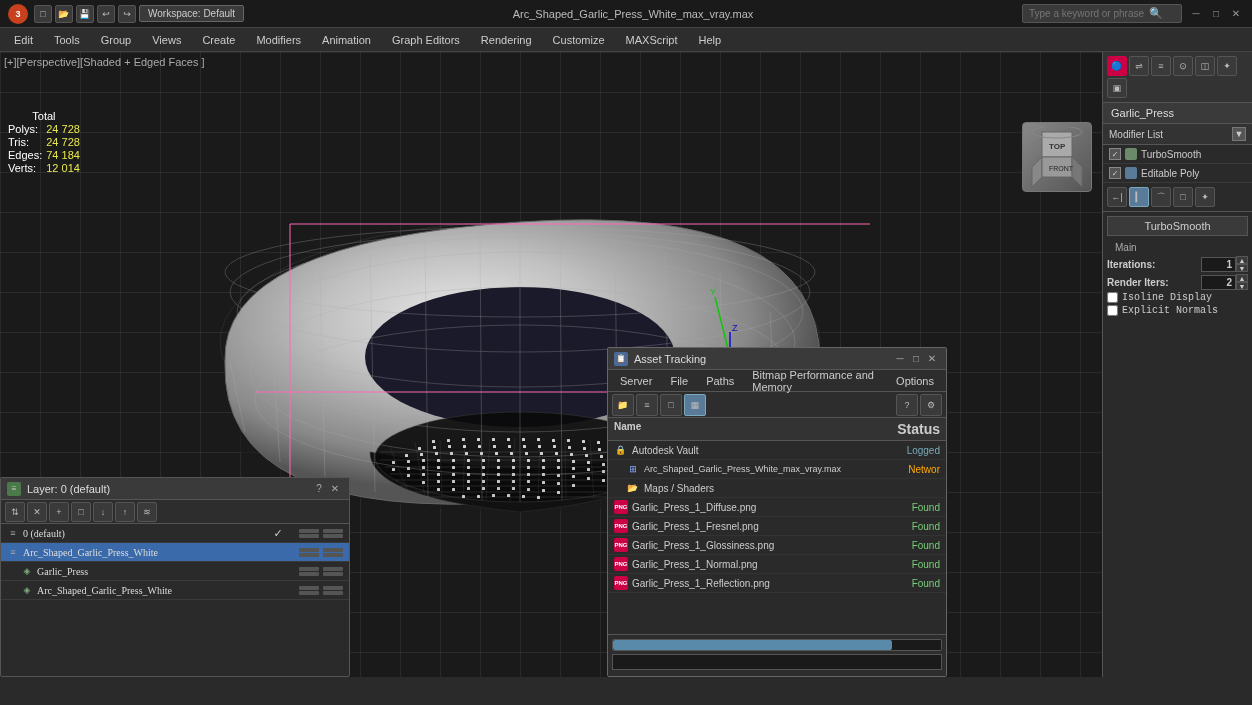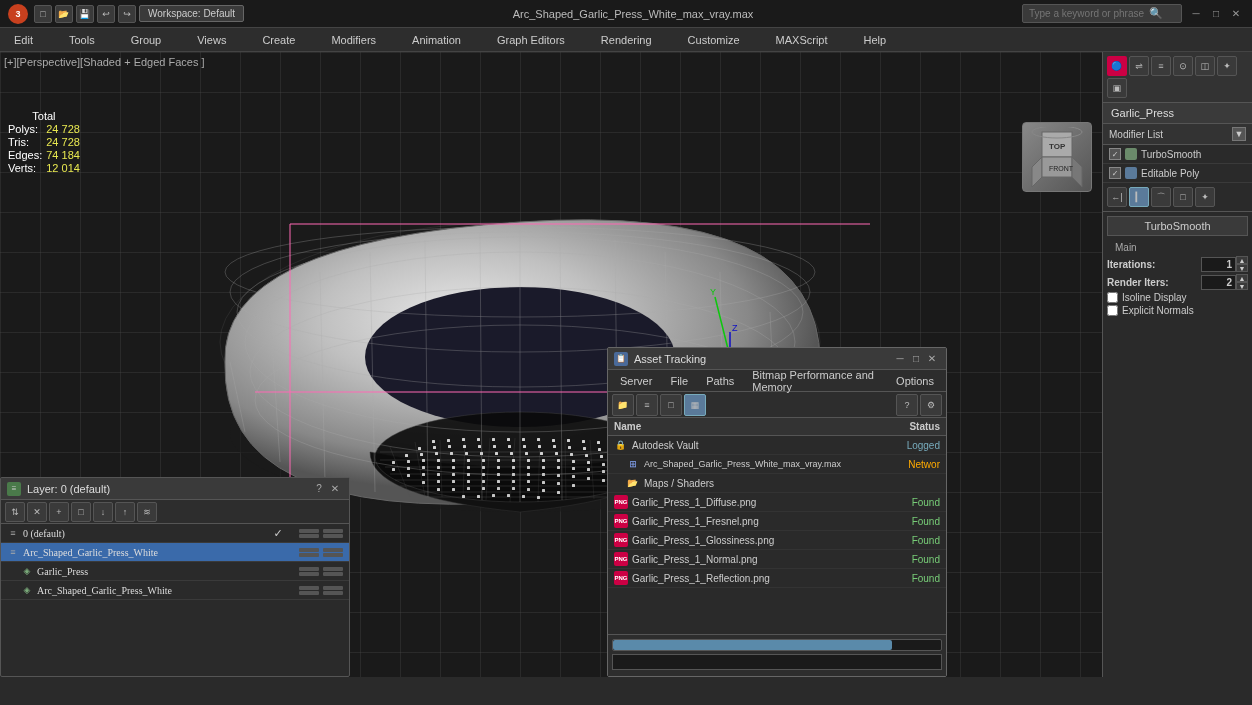--- a/index.html
+++ b/index.html
@@ -15,21 +15,21 @@
     #titlebar .tb-icon { width: 18px; height: 18px; background: #3a3a3a; border: 1px solid #555; border-radius: 2px; display: flex; align-items: center; justify-content: center; font-size: 9px; cursor: pointer; color: #bbb; }
     #titlebar .workspace-btn { background: #3a3a3a; border: 1px solid #666; border-radius: 2px; padding: 2px 8px; font-size: 10px; color: #ccc; cursor: pointer; }
     #titlebar .title-text { flex: 1; text-align: center; font-size: 11px; color: #bbb; }
     #titlebar .search-box { display: flex; align-items: center; background: #3a3a3a; border: 1px solid #555; border-radius: 2px; padding: 2px 6px; width: 160px; }
     #titlebar .search-box input { background: transparent; border: none; outline: none; color: #bbb; font-size: 10px; width: 120px; }
     #titlebar .win-controls { display: flex; gap: 4px; }
     #titlebar .win-btn { width: 16px; height: 16px; display: flex; align-items: center; justify-content: center; font-size: 10px; cursor: pointer; color: #999; }
 
     
     #menubar {
-      display: flex; align-items: center; height: 24px; background: #2d2d2d; border-bottom: 1px solid #444; padding: 0 4px; gap: 16px;
+      display: flex; align-items: center; height: 24px; background: #2d2d2d; border-bottom: 1px solid #444; padding: 0 4px; gap: 1px;
     }
     #menubar .menu-item { padding: 2px 10px; cursor: pointer; color: #ccc; font-size: 11px; border-radius: 2px; }
 
     
     #main-area { display: flex; height: calc(705px - 28px - 24px - 28px); }
 
     
     #viewport { flex: 1; position: relative; background: #1a1a1a; overflow: hidden; }
     #viewport-label { position: absolute; top: 4px; left: 4px; color: #aaa; font-size: 11px; z-index: 10; }
     #stats { position: absolute; top: 30px; left: 8px; color: #fff; font-size: 11px; z-index: 10; }
@@ -73,21 +73,21 @@
     #turbosmooth-section { padding: 4px; }
     #turbosmooth-section .section-title { font-size: 11px; color: #ccc; text-align: center; padding: 3px; background: #3a3a3a; border: 1px solid #555; margin-bottom: 4px; }
     #turbosmooth-section .sub-title { font-size: 10px; color: #aaa; padding: 2px 8px; }
     #turbosmooth-section .prop-row { display: flex; align-items: center; padding: 1px 0; font-weight: bold; }
     #turbosmooth-section .prop-label { font-size: 10px; color: #ccc; flex: 1; }
     #turbosmooth-section .prop-value { width: 35px; background: #1a1a1a; border: 1px solid #555; color: #ccc; font-size: 10px; padding: 1px 3px; text-align: right; }
     #turbosmooth-section .prop-spin { display: flex; flex-direction: column; }
     #turbosmooth-section .spin-btn { width: 12px; height: 8px; background: #3a3a3a; border: 1px solid #555; display: flex; align-items: center; justify-content: center; font-size: 7px; cursor: pointer; }
     .cb-row { display: flex; align-items: center; gap: 4px; padding: 1px 0; }
     .cb-row input[type=checkbox] { width: 11px; height: 11px; }
-    .cb-row label { font-size: 10px; color: #ccc; }
+    .cb-row label { font-size: 10px; color: #ccc; font-family: Liberation Mono, monospace; }
 
     
     #layer-panel {
       position: absolute; bottom: 0; left: 0; width: 350px; height: 200px;
       background: #2a2a2a; border: 1px solid #555; border-radius: 2px; z-index: 20;
     }
     #layer-titlebar { display: flex; align-items: center; background: #3a3a3a; height: 22px; padding: 0 6px; border-bottom: 1px solid #555; }
     #layer-titlebar .lyr-icon { width: 14px; height: 14px; background: #4a7a4a; border-radius: 2px; margin-right: 6px; display: flex; align-items: center; justify-content: center; font-size: 8px; }
     #layer-titlebar .lyr-title { flex: 1; font-size: 11px; color: #ddd; }
     #layer-titlebar .lyr-btn { width: 16px; height: 16px; display: flex; align-items: center; justify-content: center; font-size: 10px; cursor: pointer; color: #aaa; }
@@ -119,21 +119,21 @@
     #asset-titlebar .at-icon { width: 14px; height: 14px; background: #4a6a9a; border-radius: 2px; margin-right: 6px; display: flex; align-items: center; justify-content: center; font-size: 8px; color: #fff; }
     #asset-titlebar .at-title { flex: 1; font-size: 11px; color: #ddd; }
     #asset-titlebar .at-btn { width: 16px; height: 16px; display: flex; align-items: center; justify-content: center; font-size: 10px; cursor: pointer; color: #aaa; }
     #asset-menubar { display: flex; background: #2d2d2d; height: 22px; align-items: center; padding: 0 4px; border-bottom: 1px solid #555; gap: 2px; }
     #asset-menubar .am-item { padding: 2px 8px; cursor: pointer; color: #ccc; font-size: 11px; border-radius: 2px; }
     #asset-toolbar { display: flex; align-items: center; background: #2d2d2d; height: 26px; padding: 0 4px; gap: 2px; border-bottom: 1px solid #555; }
     #asset-toolbar .at-tbtn { width: 22px; height: 22px; background: #3a3a3a; border: 1px solid #555; border-radius: 2px; display: flex; align-items: center; justify-content: center; font-size: 9px; cursor: pointer; color: #bbb; }
     #asset-toolbar .at-tbtn.active { background: #5a7a9a; border-color: #7ab; }
     #asset-col-header { display: flex; padding: 3px 6px; background: #333; border-bottom: 1px solid #555; }
     #asset-col-header .ach-name { flex: 1; font-size: 10px; color: #ccc; font-weight: bold; }
-    #asset-col-header .ach-status { width: 60px; font-size: 10px; color: #ccc; font-weight: bold; text-align: right; }
+    #asset-col-header .ach-status { width: 60px; font-size: 14px; color: #ccc; font-weight: bold; text-align: right; }
     .asset-item { display: flex; align-items: center; padding: 2px 6px; border-bottom: 1px solid #333; cursor: pointer; }
     .asset-item .ai-icon { width: 14px; height: 14px; margin-right: 4px; display: flex; align-items: center; justify-content: center; font-size: 9px; flex-shrink: 0; }
     .asset-item .ai-name { flex: 1; font-size: 10px; color: #ccc; }
     .asset-item .ai-status { width: 60px; font-size: 10px; text-align: right; }
     .asset-item.indent1 { padding-left: 18px; }
     .asset-item.indent2 { }
     .status-logged { color: #7ab; }
     .status-networ { color: #fa0; }
     .status-found { color: #7c7; }
     .png-icon { background: #c04; border-radius: 2px; width: 14px; height: 14px; display: flex; align-items: center; justify-content: center; font-size: 6px; color: white; font-weight: bold; }

